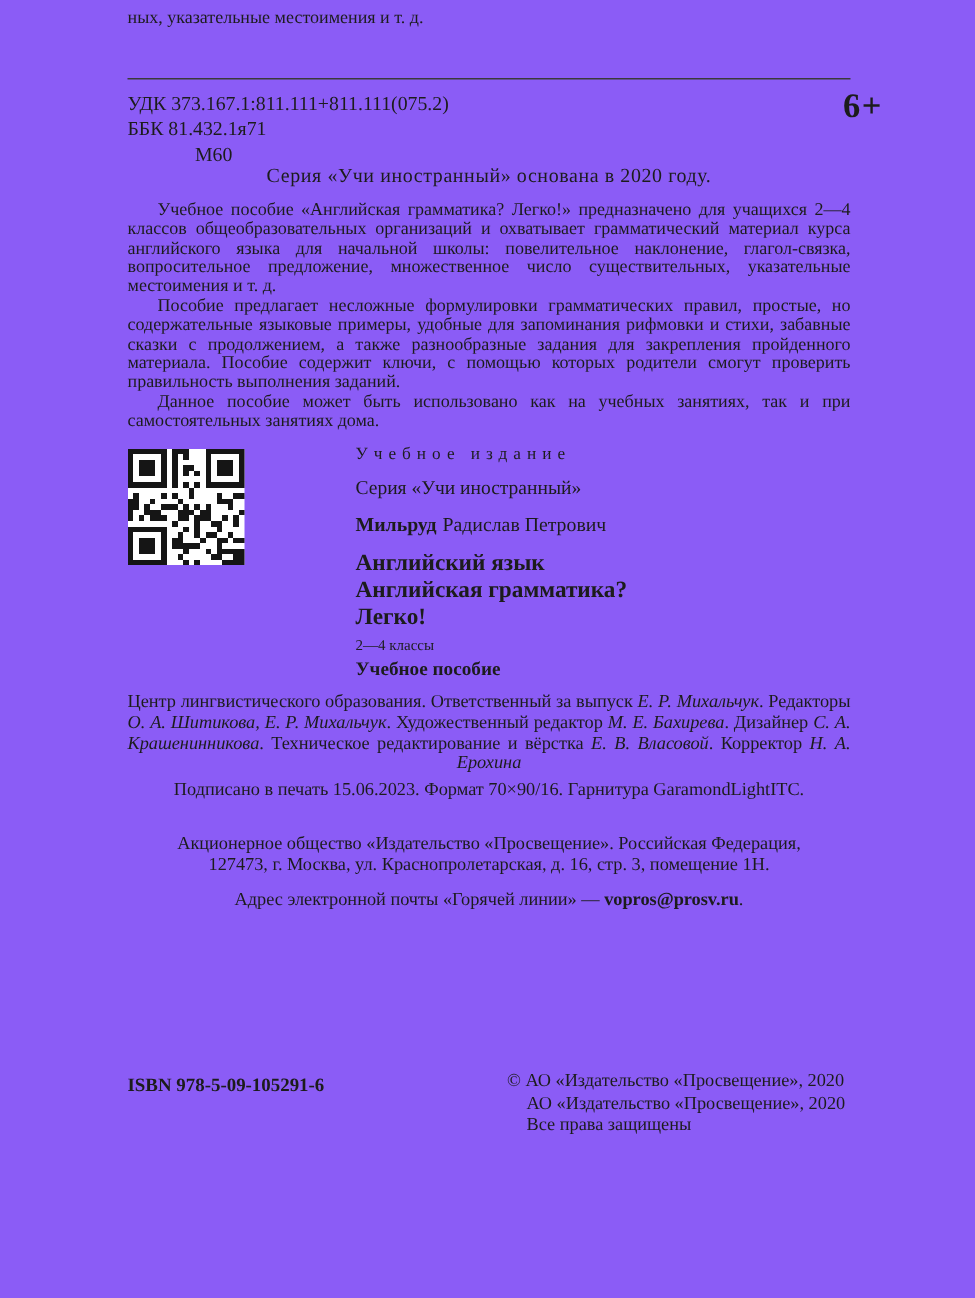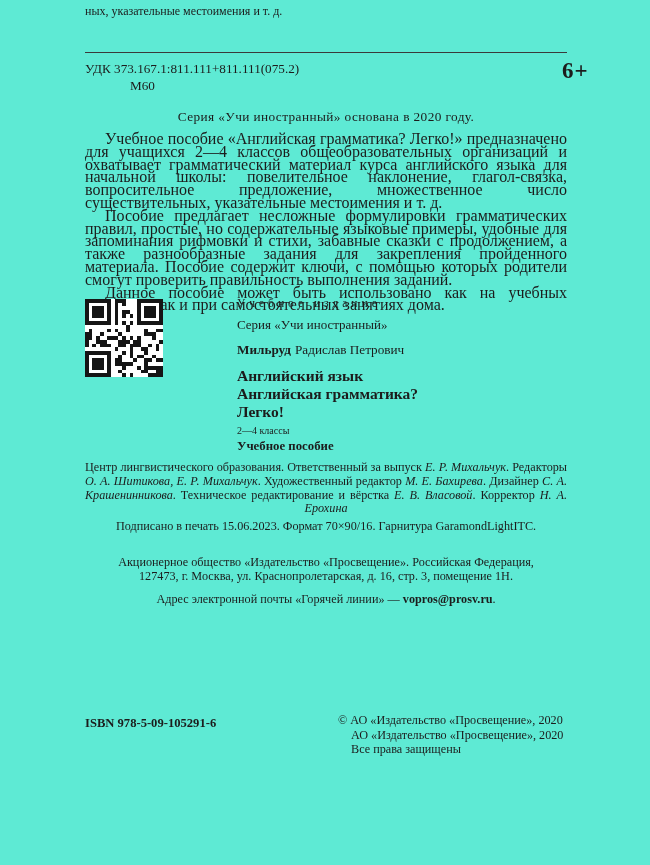--- a/index.html
+++ b/index.html
@@ -2,32 +2,32 @@
 <html lang="ru"><head>
 <meta charset="utf-8">
 <style>
   * { margin:0; padding:0; box-sizing:border-box; }
   html,body { background:#ffffff; }
   body {
     width:650px; height:865px;
     font-family:"Liberation Serif","DejaVu Serif",serif;
     color:#1c1c1c;
   }
-  .page { position:relative; width:650px; height:865px; background:#5eead4; overflow:hidden; }
+  .page { position:relative; width:650px; height:865px; background:#8b5cf6; overflow:hidden; }
 
   .top-fragment { position:absolute; left:85px; top:4px; width:482px; font-size:12px; }
   .top-rule { position:absolute; left:85px; top:52px; width:482px; border-top:1px solid #3a3a3a; height:0; }
 
   .codes { position:absolute; left:85px; top:61px; font-size:13.2px; line-height:16.8px; }
   .codes .m-code { margin-left:45px; }
   .age-badge { position:absolute; left:562px; top:58px; font-size:23px; font-weight:600; letter-spacing:1px; }
 
   .series-founded { position:absolute; left:85px; top:109px; width:482px; text-align:center; font-size:13.3px; letter-spacing:0.4px; }
 
-  .annotation { position:absolute; left:85px; top:133px; width:482px; font-size:16px; line-height:12.8px; text-align:justify; }
+  .annotation { position:absolute; left:85px; top:133px; width:482px; font-size:12px; line-height:12.8px; text-align:justify; }
   .annotation p { text-indent:20px; margin:0; }
 
   .qr { position:absolute; left:85px; top:299px; width:78px; height:78px; }
 
   .edition { position:absolute; left:237px; top:297px; }
   .ed-label  { font-size:11.5px; letter-spacing:4px; }
   .ed-series { margin-top:8px; font-size:13px; }
   .ed-author { margin-top:9px; font-size:13.2px; }
   .ed-author .given { margin-left:4px; }
   .ed-titles { margin-top:9px; }
@@ -50,20 +50,21 @@
 </head>
 <body>
 
 <div class="page">
 
   <div class="top-fragment">ных, указательные местоимения и т. д.</div>
   <div class="top-rule"></div>
 
   <div class="codes">
     <div>УДК 373.167.1:811.111+811.111(075.2)</div>
+    <div>ББК 81.432.1я71</div>
     <div class="m-code">М60</div>
   </div>
 
   <div class="age-badge">6+</div>
 
   <div class="series-founded">Серия «Учи иностранный» основана в 2020 году.</div>
 
   <div class="annotation">
     <p>Учебное пособие «Английская грамматика? Легко!» предназначено для учащихся 2—4 классов общеобразовательных организаций и охватывает грамматический материал курса английского языка для начальной школы: повелительное наклонение, глагол-связка, вопросительное предложение, множественное число существительных, указательные местоимения и т. д.</p>
     <p>Пособие предлагает несложные формулировки грамматических правил, простые, но содержательные языковые примеры, удобные для запоминания рифмовки и стихи, забавные сказки с продолжением, а также разнообразные задания для закрепления пройденного материала. Пособие содержит ключи, с помощью которых родители смогут проверить правильность выполнения заданий.</p>

